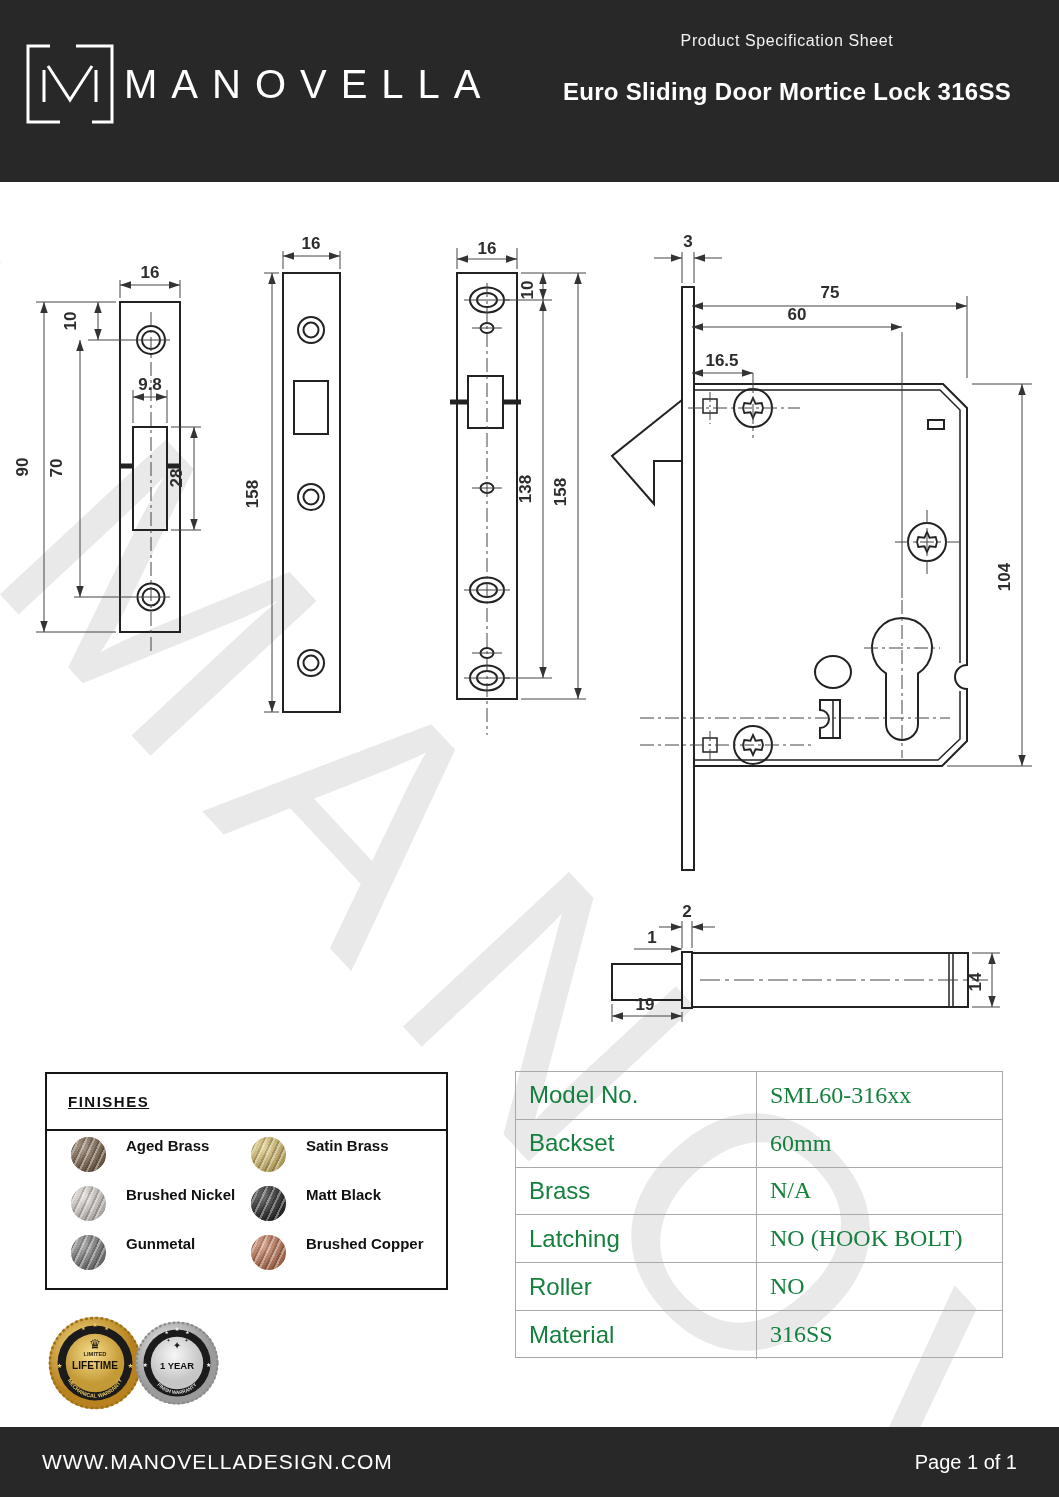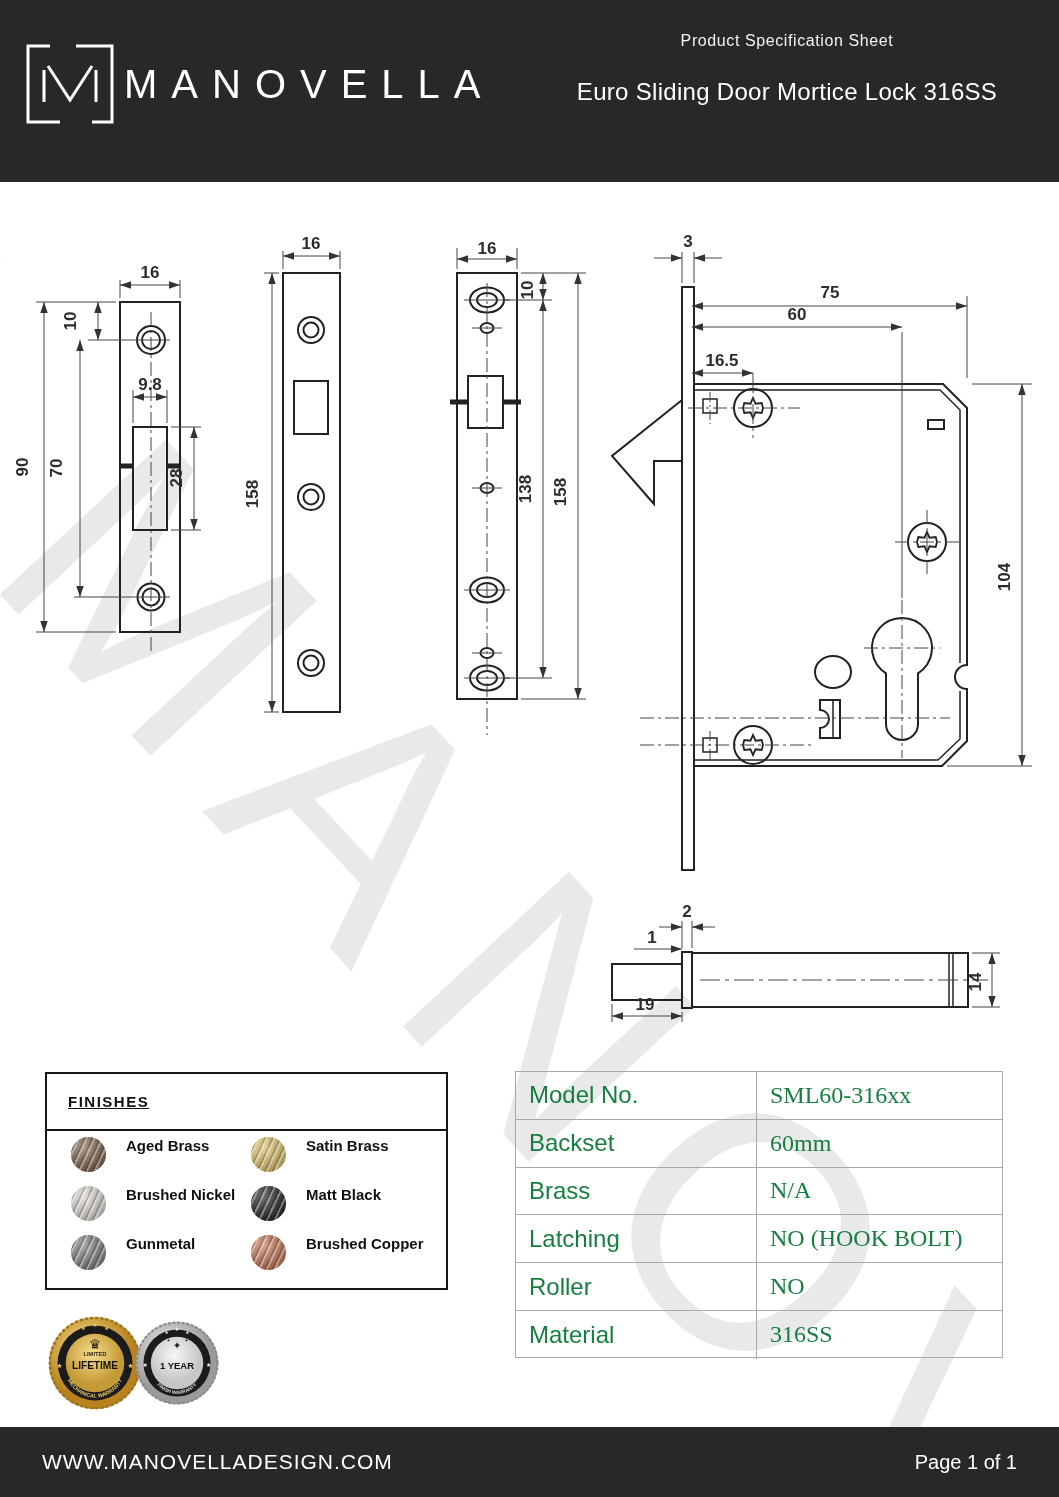--- a/index.html
+++ b/index.html
@@ -12,21 +12,21 @@
   
   .topbar{position:absolute;left:0;top:0;width:1059px;height:182px;background:#282828;z-index:5;}
   .botbar{position:absolute;left:0;top:1427px;width:1059px;height:70px;background:#282828;z-index:5;
           display:flex;align-items:center;justify-content:space-between;padding:0 42px;box-sizing:border-box;}
   .botbar .site{color:#fff;font-size:21px;letter-spacing:1px;}
   .botbar .pg{color:#fff;font-size:20px;}
   .logo{position:absolute;left:26px;top:44px;display:flex;align-items:center;gap:10px;}
   .logo-name{color:#fff;font-size:40px;letter-spacing:14px;font-weight:400;}
   .head-right{position:absolute;right:22px;top:32px;width:500px;text-align:center;}
   .head-sub{color:#f2f2f2;font-size:16px;letter-spacing:.6px;margin-bottom:28px;}
-  .head-title{color:#fff;font-size:24px;font-weight:normal;letter-spacing:.3px;white-space:nowrap;}
+  .head-title{color:#fff;font-size:24px;font-weight:bold;letter-spacing:.3px;white-space:nowrap;}
   
   .drawlayer{position:absolute;left:0;top:0;z-index:1;}
   .drawlayer text{font-family:"Liberation Sans",sans-serif;font-weight:bold;font-size:17px;fill:#2d2d2d;}
   
   .finishes{position:absolute;left:45px;top:1072px;width:403px;height:218px;border:2px solid #161616;
             box-sizing:border-box;z-index:2;background:transparent;}
   .fin-head{height:57px;border-bottom:2px solid #161616;display:flex;align-items:center;padding-left:21px;
             box-sizing:border-box;font-size:15px;font-weight:bold;letter-spacing:1.5px;text-decoration:underline;}
   .fin-grid{display:grid;grid-template-columns:180px 1fr;grid-auto-rows:49px;padding:6px 0 0 24px;}
   .fin-item{display:flex;gap:20px;}

